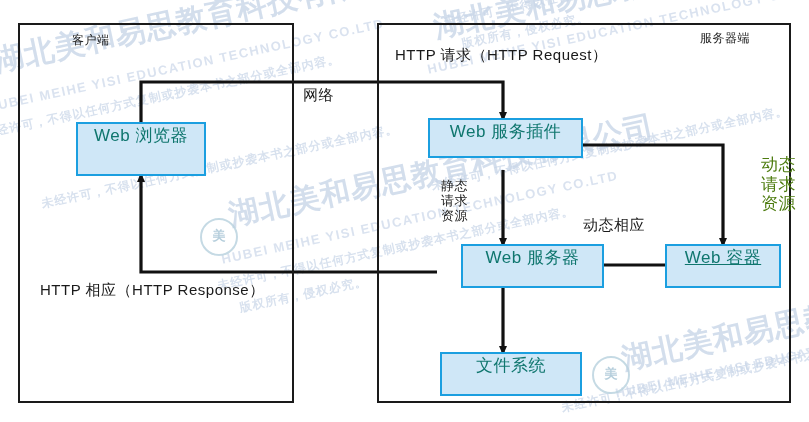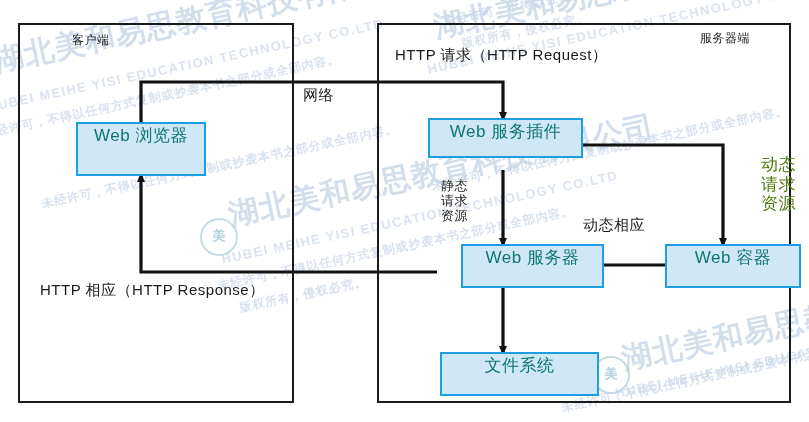--- a/index.html
+++ b/index.html
@@ -178,22 +178,22 @@
     </div>
 
     <div class="node" style="left:428px; top:118px; width:155px; height:40px;">
       <span>Web 服务插件</span>
     </div>
 
     <div class="node" style="left:461px; top:244px; width:143px; height:44px;">
       <span>Web 服务器</span>
     </div>
 
-    <div class="node" style="left:665px; top:244px; width:136px; height:44px;">
+    <div class="node" style="left:665px; top:244px; width:116px; height:44px;text-decoration:underline;">
       <span>Web 容器</span>
     </div>
 
-    <div class="node" style="left:440px; top:352px; width:159px; height:44px;">
+    <div class="node" style="left:440px; top:352px; width:142px; height:44px;">
       <span>文件系统</span>
     </div>
 
   </div>
 </div>
 
 </body></html>

